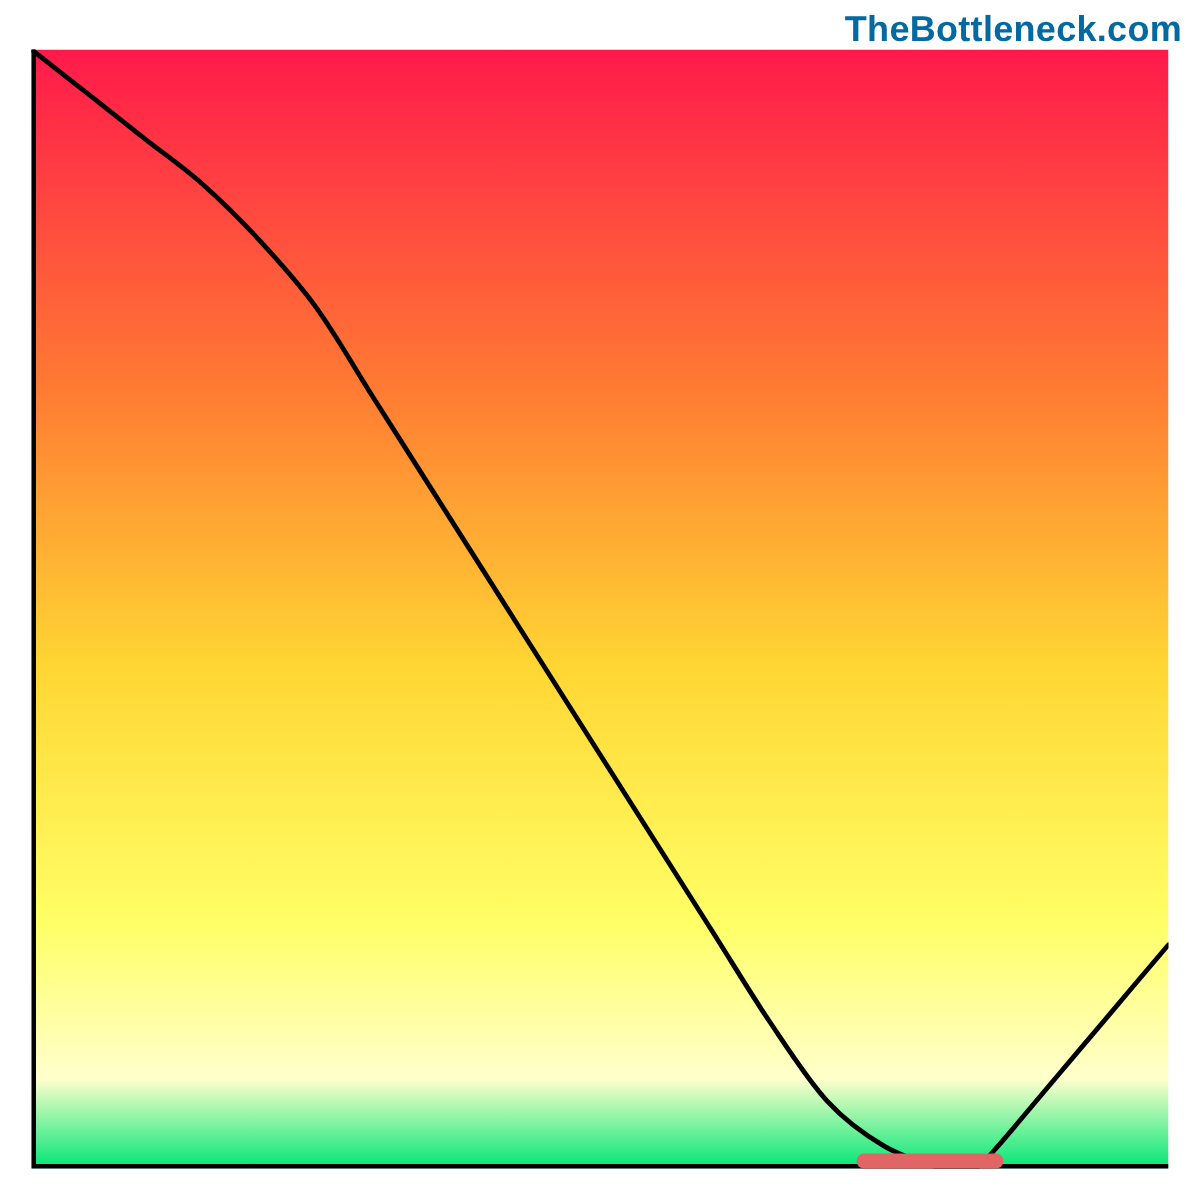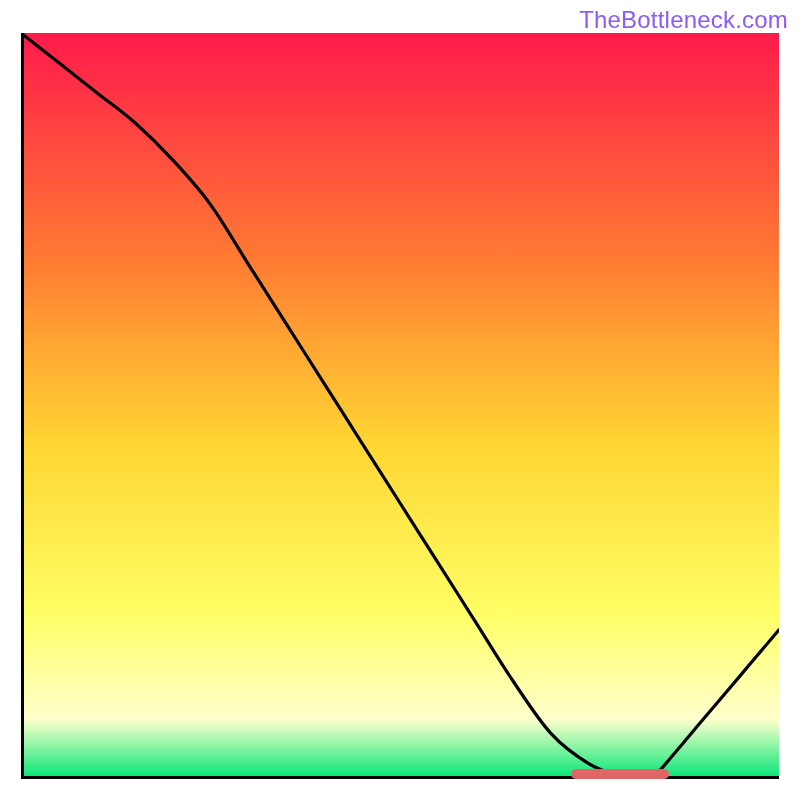--- a/index.html
+++ b/index.html
@@ -13,23 +13,23 @@
   }
   .stage {
     position: relative;
     width: 800px;
     height: 800px;
   }
   .watermark {
     position: absolute;
     top: 6px;
     right: 12px;
-    color: #8b5cf6;
+    color: #0369a1;
     font-size: 24px;
-    font-weight: 400;
+    font-weight: 700;
     letter-spacing: 0.2px;
     user-select: none;
     text-align: center;
   }
   .plot {
     position: absolute;
     left: 21px;
     top: 33px;
     width: 758px;
     height: 746px;

